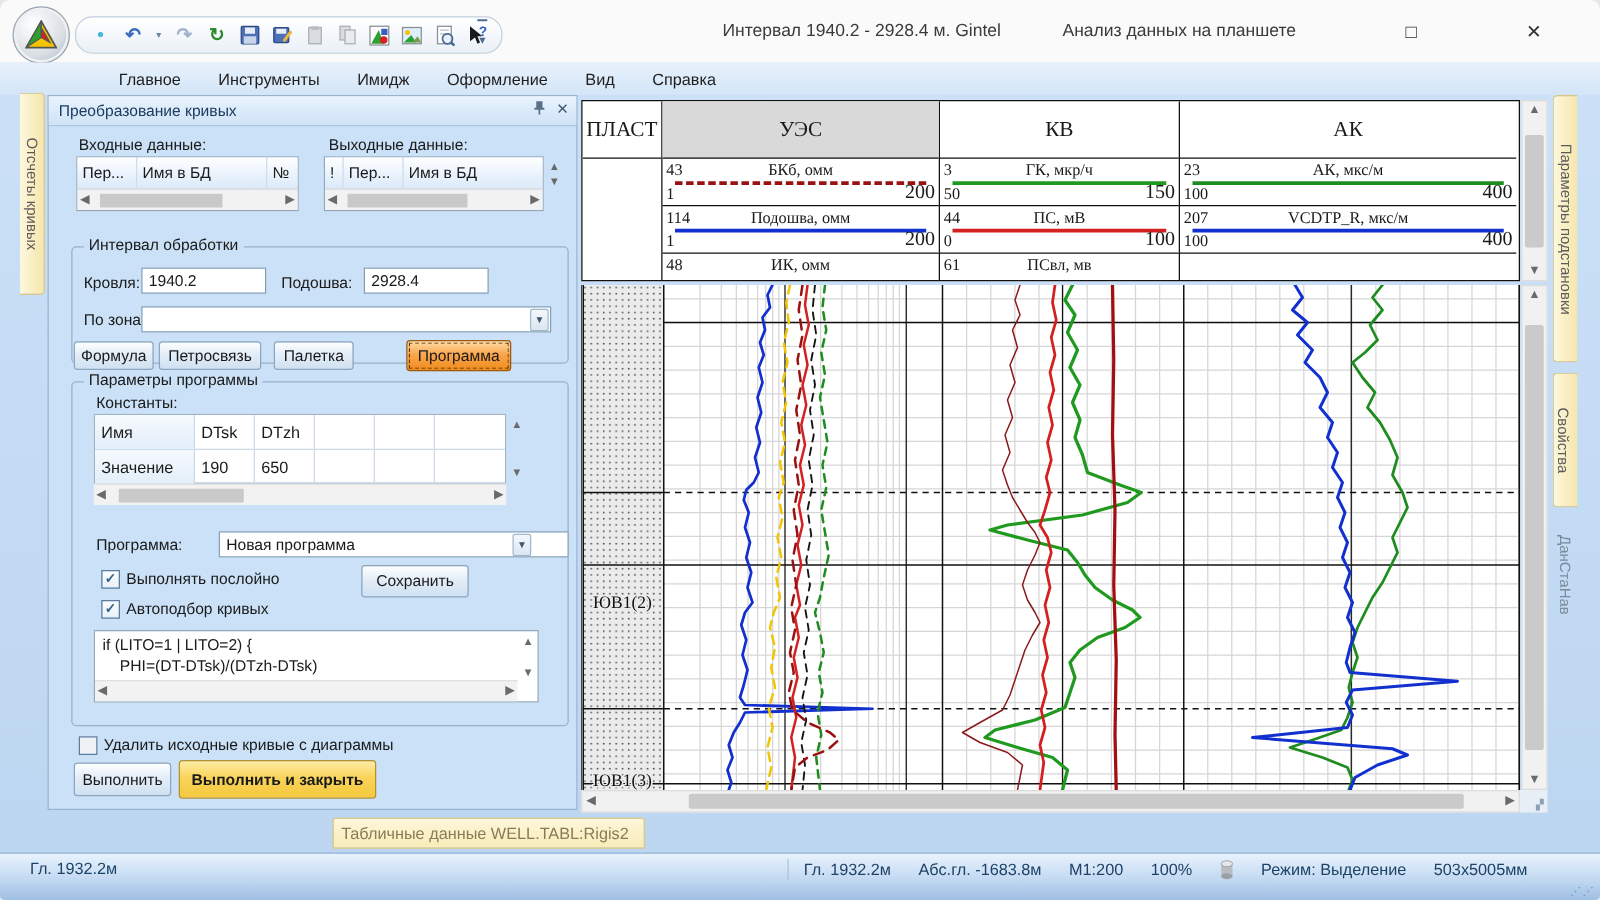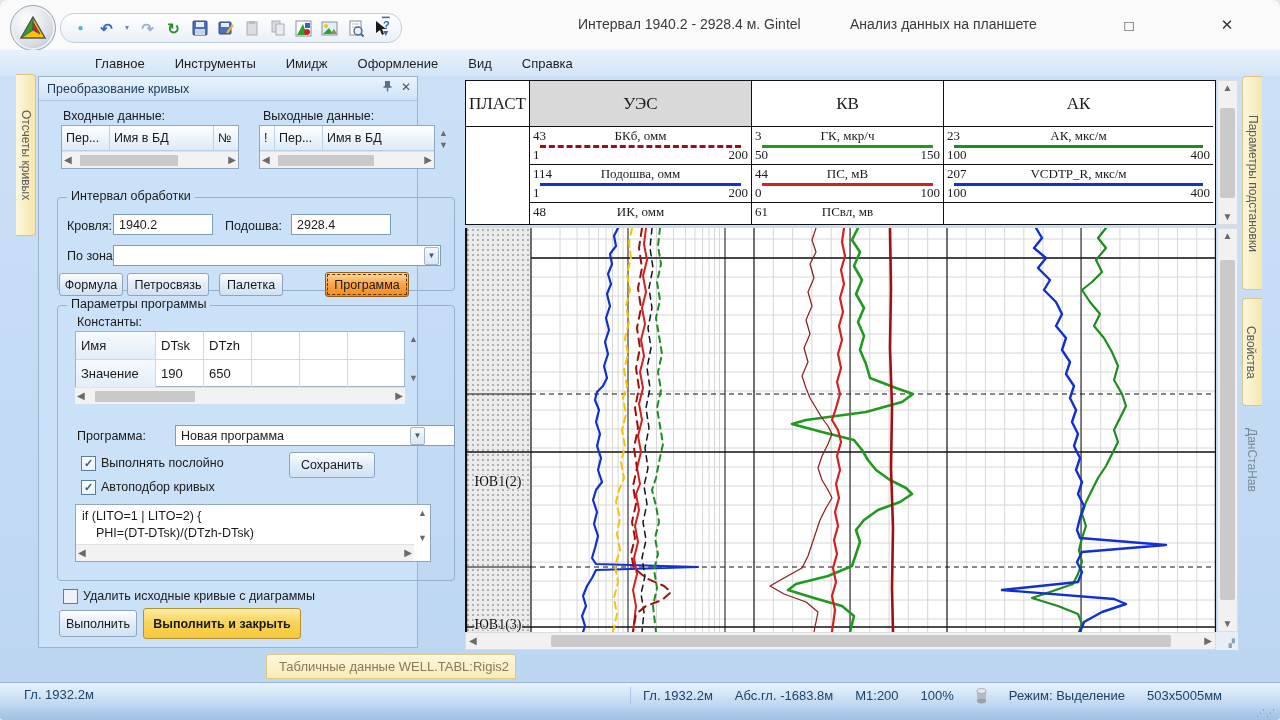--- a/index.html
+++ b/index.html
@@ -18,21 +18,21 @@
   
   .menubar{position:absolute;left:0;top:50px;width:1280px;height:26px;background:linear-gradient(#e7f1fc,#d3e5f7);display:flex;align-items:center;padding-left:80px;box-sizing:border-box;}
   .menu-item{padding:3px 15px;font-size:13px;color:#1e1e1e;white-space:nowrap;}
   
   .vtab{position:absolute;writing-mode:vertical-rl;font-size:12px;color:#5a5a5a;background:linear-gradient(to right,#fdf7dd,#f6e6ac);border:1px solid #d8c684;display:flex;align-items:center;justify-content:center;padding:8px 2px;box-sizing:border-box;white-space:nowrap;}
   .vtab.left{left:16px;top:74px;width:20px;height:162px;border-radius:0 4px 4px 0;border-left:none;}
   .vtab.r1{left:1242px;top:76px;width:20px;height:214px;border-radius:4px 0 0 4px;border-right:none;}
   .vtab.r2{left:1242px;top:298px;width:20px;height:108px;border-radius:4px 0 0 4px;border-right:none;flex-direction:column;gap:4px;}
   .vtab.r3{left:1242px;top:412px;width:20px;height:96px;background:none;border:none;color:#7a8a9a;}
   
-  .panel{position:absolute;left:38px;top:76px;width:380px;height:572px;background:#cbe1f7;border:1px solid #9ab4d0;box-sizing:border-box;}
+  .panel{position:absolute;left:38px;top:76px;width:424px;height:572px;background:#cbe1f7;border:1px solid #9ab4d0;box-sizing:border-box;}
   .panel-title{position:absolute;left:0;top:0;width:100%;height:24px;background:linear-gradient(#e9f3fd,#cfe3f7);border-bottom:1px solid #aec6de;display:flex;align-items:center;padding-left:8px;box-sizing:border-box;color:#1c3c60;font-size:12.5px;}
   .panel-title .ptools{position:absolute;right:6px;top:3px;display:flex;gap:8px;color:#42586e;font-size:12px;}
   .lbl{position:absolute;white-space:nowrap;color:#1a1a1a;}
   .minitable{position:absolute;border:1px solid #8fa8c0;background:#ffffff;box-sizing:border-box;}
   .mt-head{display:flex;height:24px;border-bottom:1px solid #b9cfe4;}
   .mt-cell{background:linear-gradient(#ffffff,#eaf3fc 55%,#dcebfa);border-right:1px solid #bed3e8;font-size:12.5px;display:flex;align-items:center;padding-left:4px;box-sizing:border-box;overflow:hidden;white-space:nowrap;}
   .mt-hscroll{height:17px;background:#f2f2f2;border-top:1px solid #e0e0e0;display:flex;align-items:center;justify-content:space-between;padding:0 2px;box-sizing:border-box;}
   .sc-arrow{color:#6a6a6a;font-size:10px;line-height:1;}
   .sc-thumb{background:#c9c9c9;height:11px;border-radius:1px;}
   .spinner{position:absolute;display:flex;flex-direction:column;gap:3px;color:#6a6a6a;font-size:9px;line-height:1;text-align:center;}
@@ -57,21 +57,21 @@
   .chart-header{position:absolute;left:0;top:0;width:751px;height:145px;background:#fff;border:1px solid #111;box-sizing:border-box;overflow:hidden;display:flex;font-family:"Liberation Serif",serif;}
   .hcol{border-right:1px solid #111;box-sizing:border-box;height:200px;}
   .hcol:last-child{border-right:none;}
   .hcol-title{height:46px;border-bottom:1px solid #111;display:flex;align-items:center;justify-content:center;font-size:17px;box-sizing:border-box;}
   .hcol-title.sel{background:#d9d9d9;}
   .crow{height:38px;border-bottom:1px solid #111;box-sizing:border-box;position:relative;}
   .crow .cval{position:absolute;left:3px;top:1px;font-size:13px;}
   .crow .cname{position:absolute;left:0;right:0;top:1px;text-align:center;font-size:13px;}
   .crow .cline{position:absolute;left:10px;right:10px;top:18px;height:0;}
   .crow .smin{position:absolute;left:3px;bottom:1px;font-size:13px;}
-  .crow .smax{position:absolute;right:3px;bottom:1px;font-size:13px;}
+  .crow .smax{position:absolute;right:3px;bottom:1px;font-size:16px;}
   .plot-wrap{position:absolute;left:0;top:148px;width:751px;height:404px;background:#fff;border-left:1px solid #111;border-right:1px solid #111;box-sizing:border-box;}
   .vscroll{position:absolute;width:21px;background:#f1f1f1;border:1px solid #dcdcdc;box-sizing:border-box;display:flex;flex-direction:column;align-items:center;justify-content:space-between;padding:2px 0;}
   .vscroll .vthumb{width:15px;background:#cacaca;border-radius:2px;}
   .hscroll{position:absolute;left:0;top:552px;width:751px;height:18px;background:#f1f1f1;border:1px solid #dcdcdc;box-sizing:border-box;display:flex;align-items:center;justify-content:space-between;padding:0 3px;}
   .hscroll .hthumb{height:12px;background:#cacaca;border-radius:2px;flex:0 0 620px;margin-left:40px;}
   .corner-grip{position:absolute;left:751px;top:552px;width:22px;height:18px;background:#e8eef5;display:flex;align-items:flex-end;justify-content:flex-end;padding:2px;box-sizing:border-box;color:#8aa0b8;font-size:8px;letter-spacing:1px;}
   
   .btab{position:absolute;top:654px;height:25px;background:linear-gradient(#fdf3cd,#f8e39c);border:1px solid #dcc984;border-radius:3px 3px 0 0;display:flex;align-items:center;gap:7px;padding:0 12px;box-sizing:border-box;color:#6e6046;font-size:13px;white-space:nowrap;}
   
   .statusbar{position:absolute;left:0;top:682px;width:1280px;height:25px;background:linear-gradient(#e9f3fd,#b9d3ef);border-top:1px solid #98b6d8;color:#1d4366;font-size:13px;}
@@ -487,21 +487,21 @@
     </div>
 
     <div class="hscroll">
       <span class="sc-arrow">◀</span>
       <span class="hthumb"></span>
       <span class="sc-arrow">▶</span>
     </div>
     <div class="corner-grip">▞</div>
   </div>
 
-  <div class="btab" style="left:266px;width:250px;background:linear-gradient(#fdf6da,#f9ecb8);color:#8a7a58;">
+  <div class="btab" style="left:266px;width:250px;background:linear-gradient(#fdf6da,#f9ecb8);color:#8a7a58;justify-content:flex-end;">
     <span>Табличные данные WELL.TABL:Rigis2</span>
   </div>
 
   <div class="statusbar">
     <span class="sleft">Гл. 1932.2м</span>
     <div class="scluster">
       <span>Гл. 1932.2м</span>
       <span>Абс.гл. -1683.8м</span>
       <span>М1:200</span>
       <span>100%</span>

